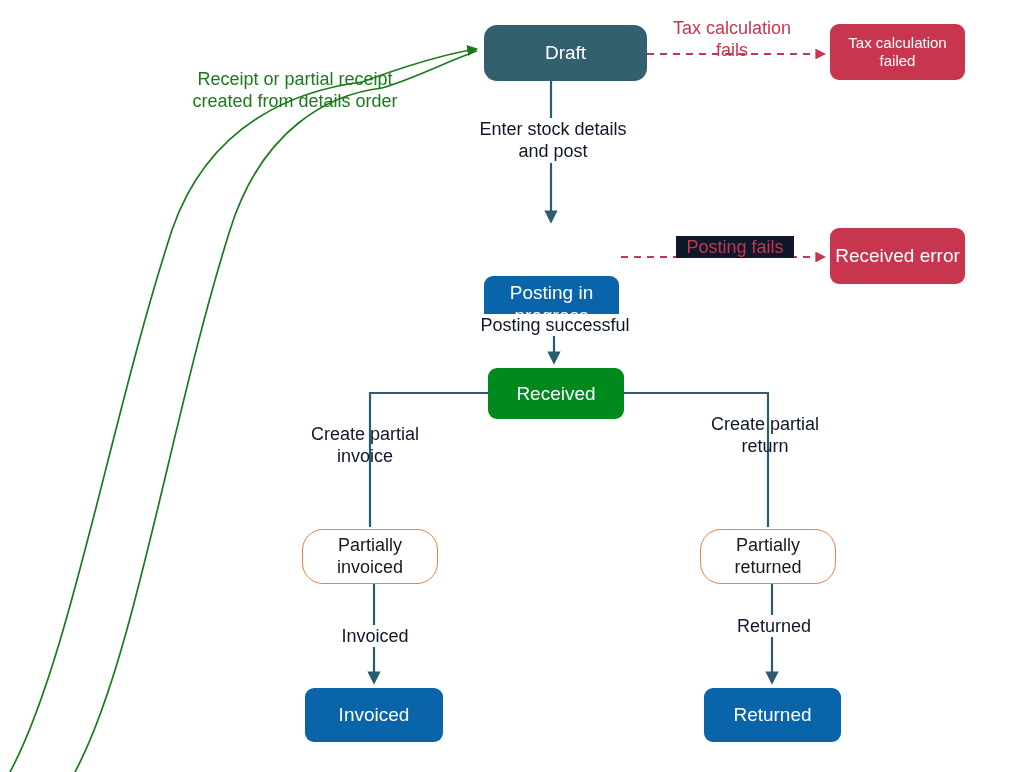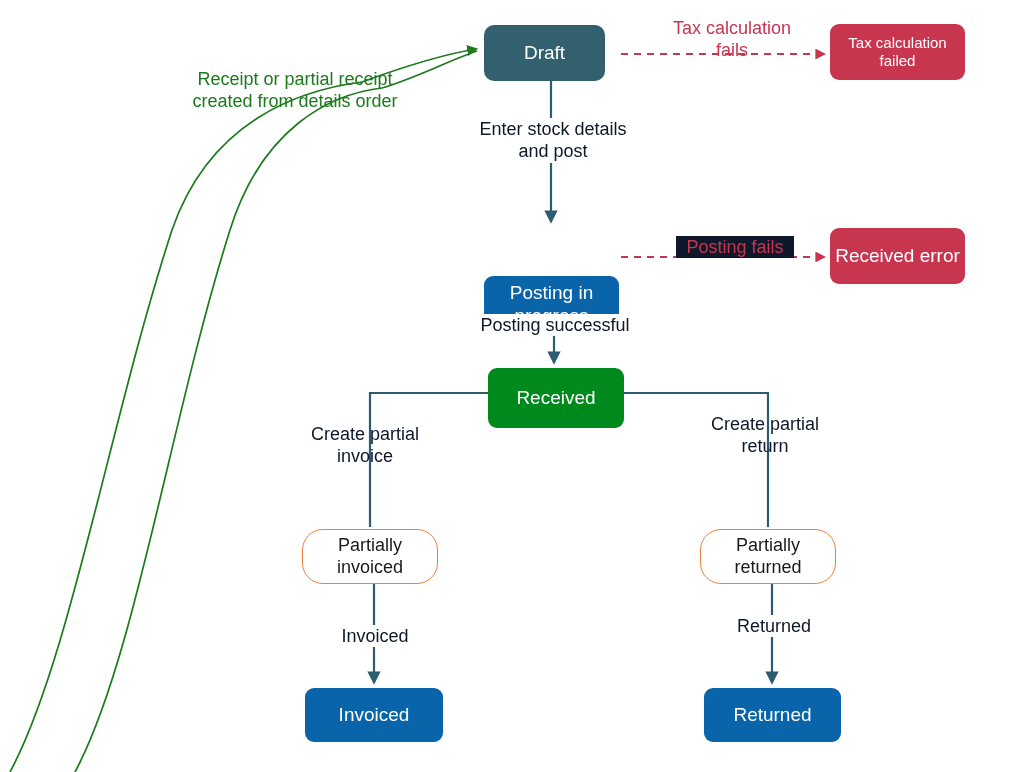--- a/index.html
+++ b/index.html
@@ -140,39 +140,39 @@
       <path d="M 75 772 C 135 660, 170 420, 230 230 C 262 128, 330 94, 382 88" stroke="#1B7A1B" stroke-width="1.7" fill="none"></path>
     </g>
     <g>
       <path d="M 362 82 C 400 68, 440 55, 476 49" stroke="#1B7A1B" stroke-width="1.7" fill="none" marker-end="url(#arrow-green)"></path>
     </g>
     <g>
       <path d="M 382 88 C 416 78, 450 60, 477 51" stroke="#1B7A1B" stroke-width="1.7" fill="none"></path>
     </g>
   </svg>
 
-  <div class="node node-draft" style="left:484px; top:25px; width:121px; height:56px;">
+  <div class="node node-draft" style="left:484px; top:25px; width:163px; height:56px;border-radius:13px;">
     <span>Draft</span>
   </div>
 
   <div class="node node-red-small" style="left:830px; top:24px; width:135px; height:56px;">
     <span>Tax calculation
 failed</span>
   </div>
 
   <div class="node node-blue" style="left:484px; top:228px; width:135px; height:56px;margin-top:48px;">
     <span>Posting in
 progress</span>
   </div>
 
   <div class="node node-red" style="left:830px; top:228px; width:135px; height:56px;">
     <span>Received error</span>
   </div>
 
-  <div class="node node-green" style="left:488px; top:368px; width:136px; height:60px;">
+  <div class="node node-green" style="left:488px; top:368px; width:136px; height:51px;">
     <span>Received</span>
   </div>
 
   <div class="node node-outline" style="left:302px; top:529px; width:136px; height:55px;">
     <span>Partially
 invoiced</span>
   </div>
 
   <div class="node node-outline" style="left:700px; top:529px; width:136px; height:55px;">
     <span>Partially

